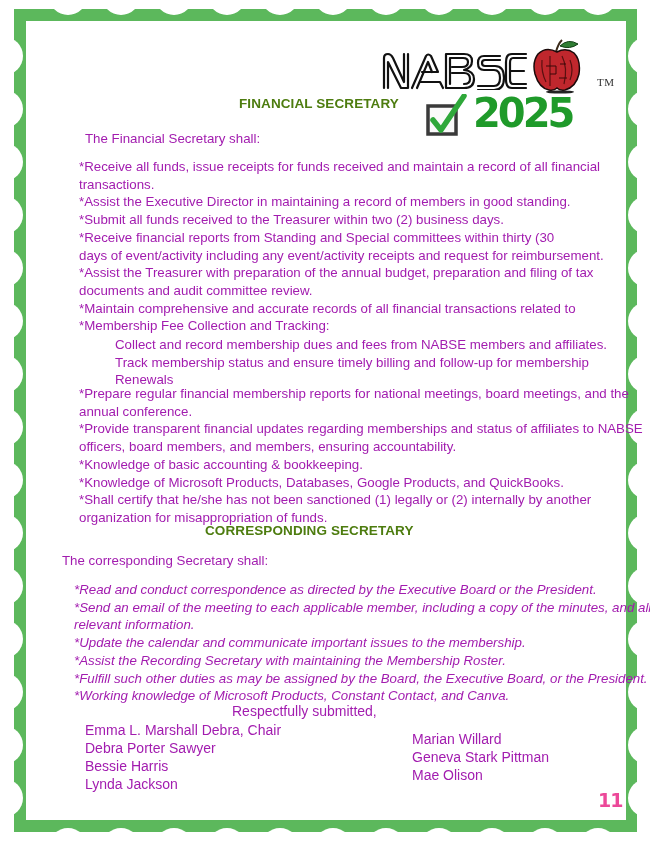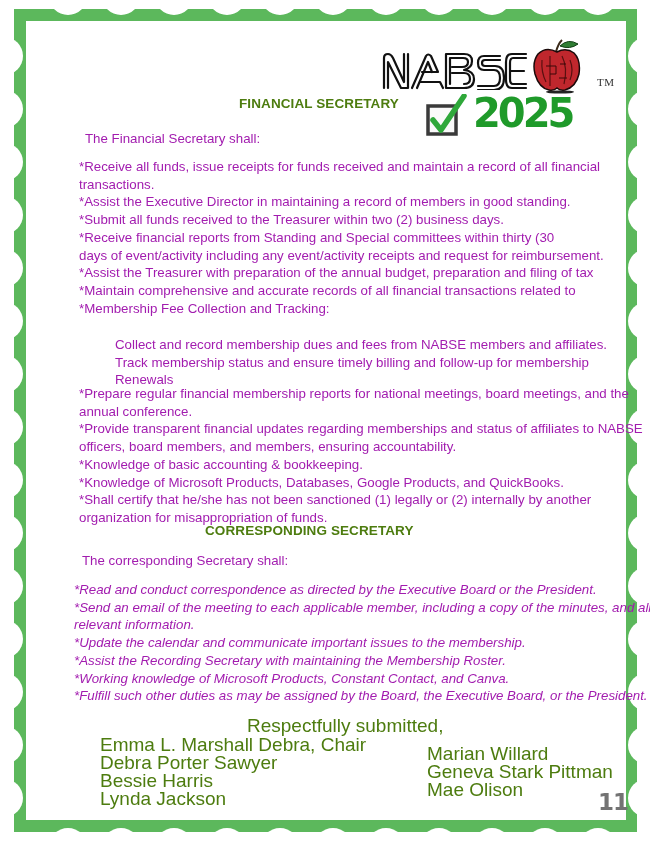--- a/index.html
+++ b/index.html
@@ -94,35 +94,35 @@
       position: absolute;
       margin: 0;
       font-size: 13.3px;
       line-height: 17.7px;
       color: #a21caf;
     }
     .para .line { display: block; white-space: nowrap; }
 
     .sig {
       position: absolute;
-      margin: 15px;
-      font-size: 19px;
+      margin: 0;
+      font-size: 14px;
       line-height: 18px;
-      color: #4d7c0f;
+      color: #a21caf;
     }
     .sig .line { display: block; white-space: nowrap; }
 
     .page-number {
       position: absolute;
       left: 598px;
       top: 789px;
       font-family: "DejaVu Sans", "Liberation Sans", sans-serif;
       font-weight: bold;
-      font-size: 23px;
-      color: #737373;
+      font-size: 19px;
+      color: #ec4899;
       letter-spacing: -1px;
     }
   </style>
 </head>
 <body>
 
 <div class="frame-green"></div>
 <svg class="scallops" viewBox="0 0 650 841" xmlns="http://www.w3.org/2000/svg">
   <g fill="#ffffff">
 
@@ -230,20 +230,21 @@
 </p>
 
 <div class="para" style="left:79px; top:158px;">
   <span class="line">*Receive all funds, issue receipts for funds received and maintain a record of all financial</span>
   <span class="line">transactions.</span>
   <span class="line">*Assist the Executive Director in maintaining a record of members in good standing.</span>
   <span class="line">*Submit all funds received to the Treasurer within two (2) business days.</span>
   <span class="line">*Receive financial reports from Standing and Special committees within thirty (30</span>
   <span class="line">days of event/activity including any event/activity receipts and request for reimbursement.</span>
   <span class="line">*Assist the Treasurer with preparation of the annual budget, preparation and filing of tax</span>
+  <span class="line">documents and audit committee review.</span>
   <span class="line">*Maintain comprehensive and accurate records of all financial transactions related to</span>
   <span class="line">*Membership Fee Collection and Tracking:</span>
 </div>
 
 <div class="para" style="left:115px; top:336px;">
   <span class="line">Collect and record membership dues and fees from NABSE members and affiliates.</span>
   <span class="line">Track membership status and ensure timely billing and follow-up for membership</span>
   <span class="line">Renewals</span>
 </div>
 
@@ -253,32 +254,32 @@
   <span class="line">*Provide transparent financial updates regarding memberships and status of affiliates to NABSE</span>
   <span class="line">officers, board members, and members, ensuring accountability.</span>
   <span class="line">*Knowledge of basic accounting &amp; bookkeeping.</span>
   <span class="line">*Knowledge of Microsoft Products, Databases, Google Products, and QuickBooks.</span>
   <span class="line">*Shall certify that he/she has not been sanctioned (1) legally or (2) internally by another</span>
   <span class="line">organization for misappropriation of funds.</span>
 </div>
 
 <h2 class="section-title" style="left:205px; top:523px;">CORRESPONDING SECRETARY</h2>
 
-<p class="para" style="left:82px; top:552px;">
+<p class="para" style="left:62px; top:552px;">
   <span class="line">The corresponding Secretary shall:</span>
 </p>
 
 <div class="para" style="left:74px; top:581px;font-style:italic;">
   <span class="line">*Read and conduct correspondence as directed by the Executive Board or the President.</span>
   <span class="line">*Send an email of the meeting to each applicable member, including a copy of the minutes, and all</span>
   <span class="line">relevant information.</span>
   <span class="line">*Update the calendar and communicate important issues to the membership.</span>
   <span class="line">*Assist the Recording Secretary with maintaining the Membership Roster.</span>
+  <span class="line">*Fulfill such other duties as may be assigned by the Board, the Executive Board, or the President.</span>
   <span class="line">*Working knowledge of Microsoft Products, Constant Contact, and Canva.</span>
-  <span class="line">*Fulfill such other duties as may be assigned by the Board, the Executive Board, or the President.</span>
 </div>
 
 <p class="sig" style="left:232px; top:702px;">
   <span class="line">Respectfully submitted,</span>
 </p>
 
 <div class="sig" style="left:85px; top:721px;">
   <span class="line">Emma L. Marshall Debra, Chair</span>
   <span class="line">Debra Porter Sawyer</span>
   <span class="line">Bessie Harris</span>

